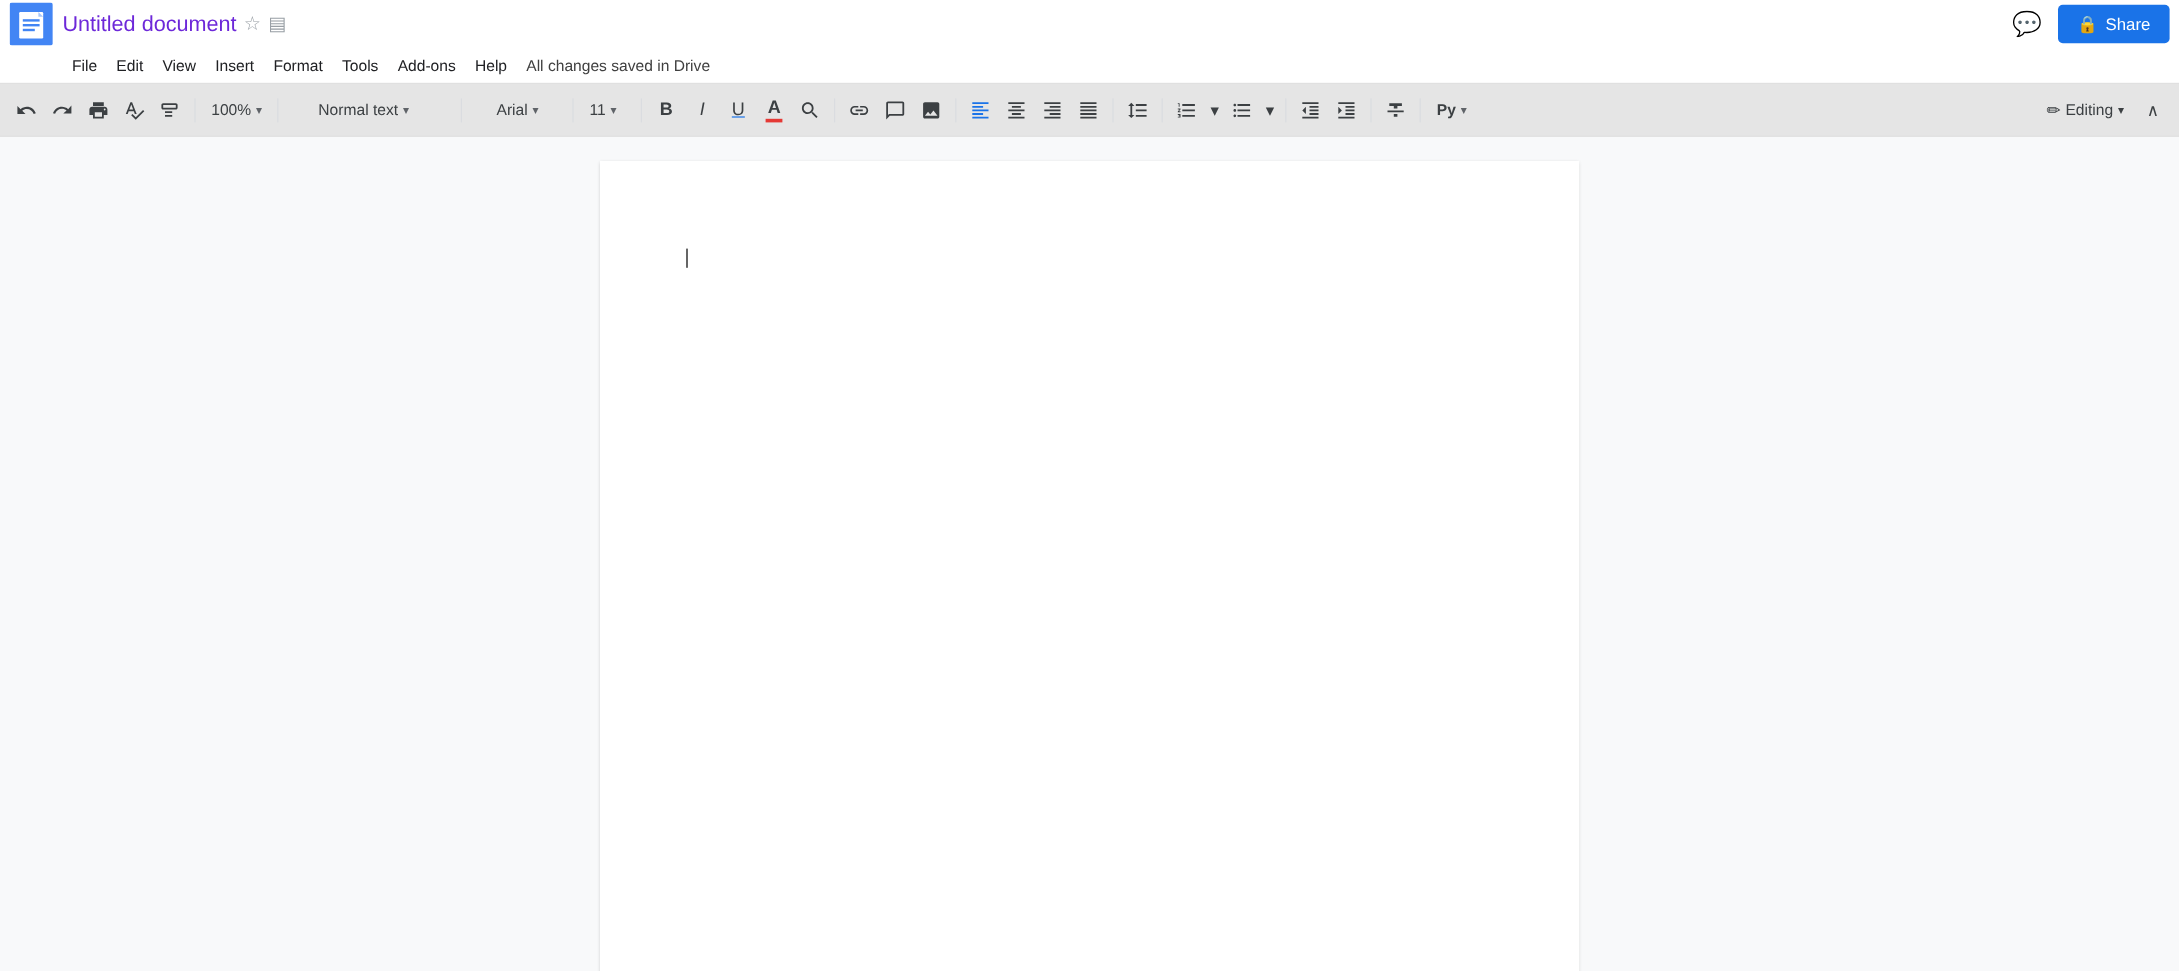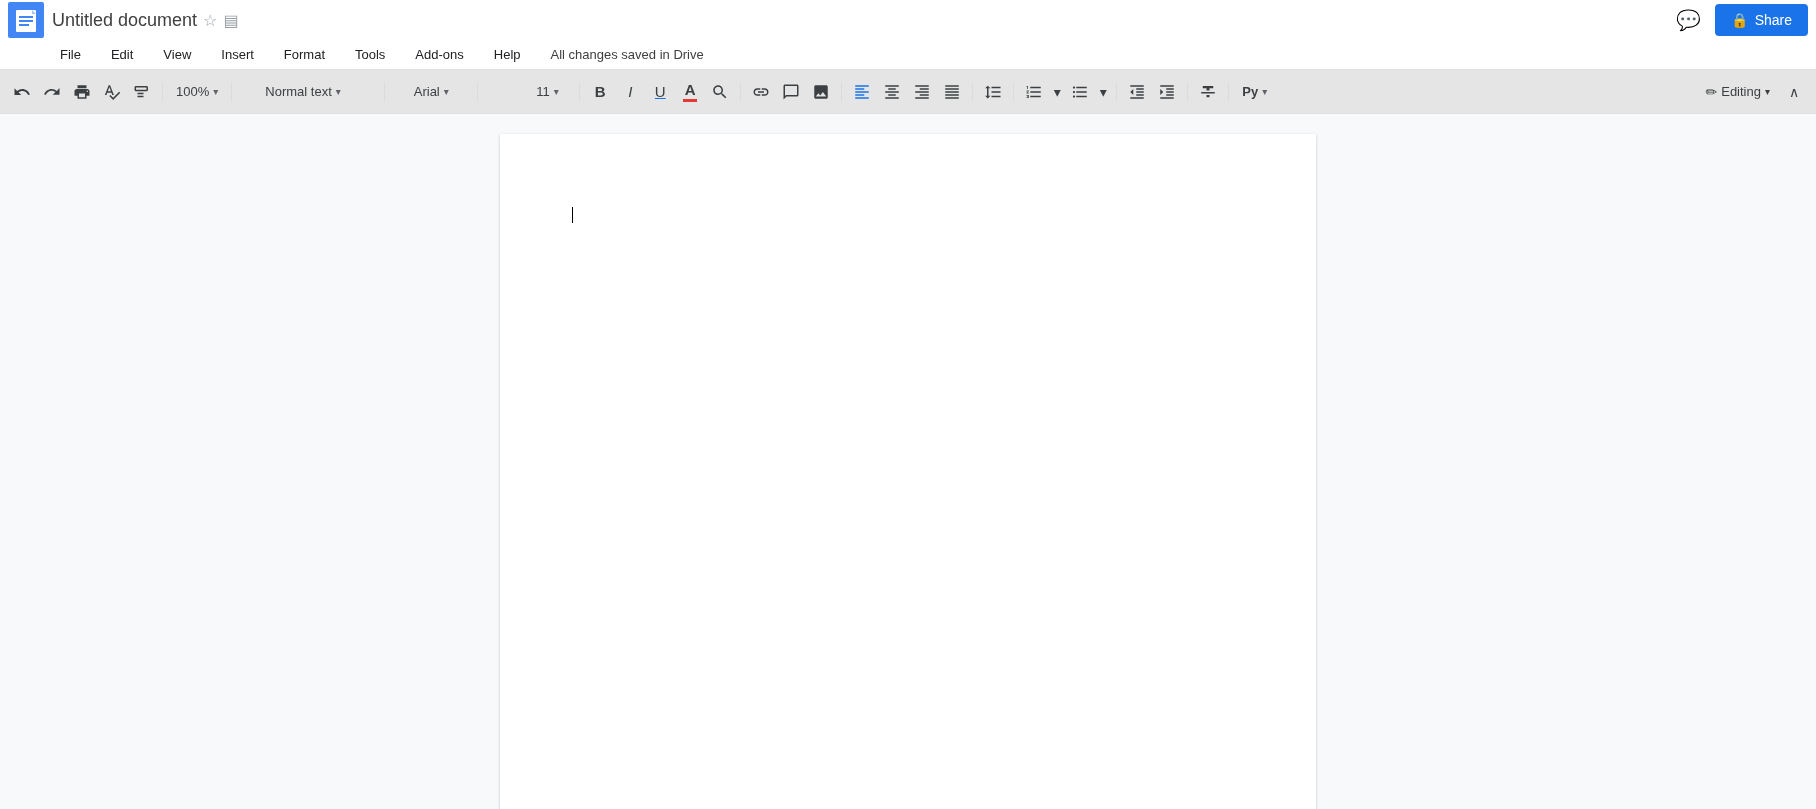--- a/index.html
+++ b/index.html
@@ -20,21 +20,21 @@
       flex-shrink: 0;
     }
     #doc-title-area {
       display: flex;
       align-items: center;
       gap: 6px;
       flex: 1;
     }
     #doc-title {
       font-size: 18px;
-      color: #404040;
+      color: #6d28d9;
       font-weight: 400;
       border: none;
       outline: none;
       background: transparent;
     }
     .title-icon {
       color: #9aa0a6;
       font-size: 16px;
       cursor: pointer;
     }
@@ -67,21 +67,21 @@
     }
 
     
     #menu-bar {
       display: flex;
       align-items: center;
       background: #fff;
       height: 30px;
       padding: 0 8px 0 52px;
       border-bottom: 1px solid #e0e0e0;
-      gap: 14px;
+      gap: 0;
     }
     .menu-item {
       font-size: 13px;
       color: #202124;
       padding: 4px 8px;
       cursor: pointer;
       border-radius: 4px;
     }
     #saved-status {
       font-size: 13px;
@@ -272,21 +272,21 @@
 
   <div class="toolbar-separator"></div>
 
   <div class="toolbar-select" style="min-width:80px;justify-content:center;">
     <span>Arial</span>
     <span class="toolbar-select-arrow">▾</span>
   </div>
 
   <div class="toolbar-separator"></div>
 
-  <div class="toolbar-select" style="min-width:44px;margin-left:45px;">
+  <div class="toolbar-select" style="min-width:44px;">
     <span>11</span>
     <span class="toolbar-select-arrow">▾</span>
   </div>
 
   <div class="toolbar-separator"></div>
 
   <button class="toolbar-btn tb-bold" title="Bold">
     <span style="font-weight:bold;font-size:15px;">B</span>
   </button>
 

